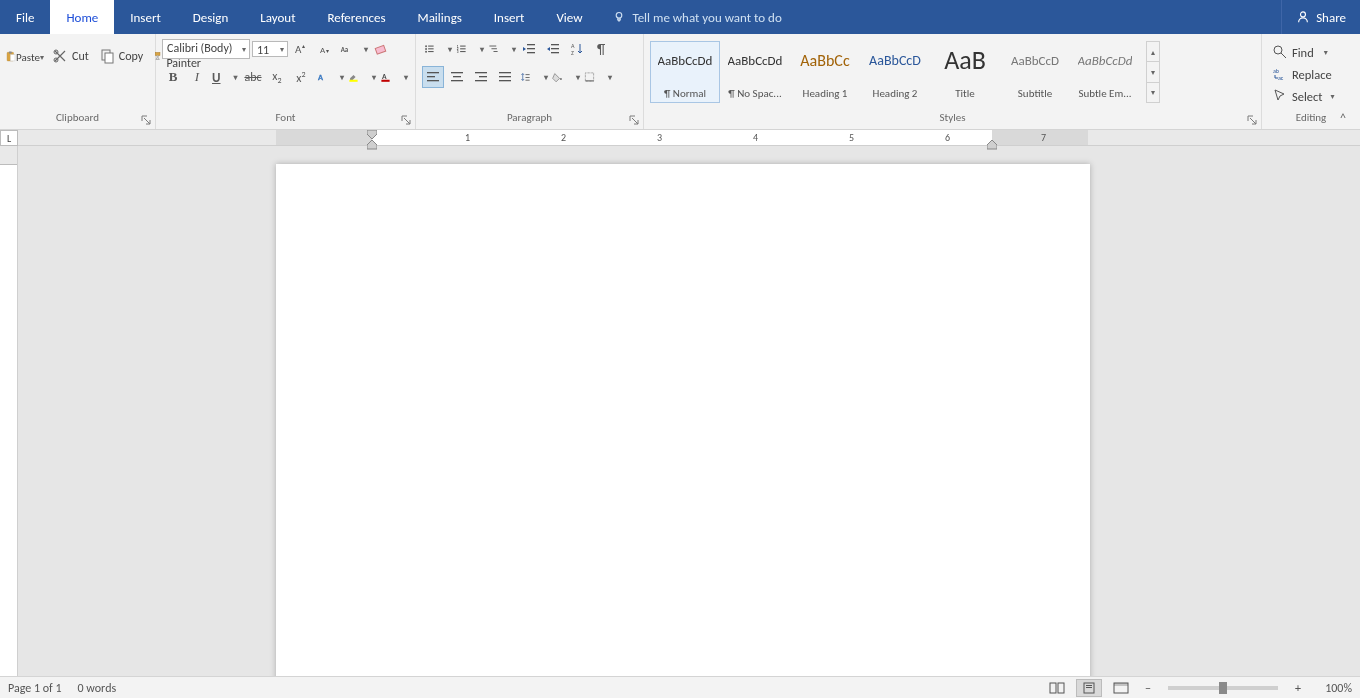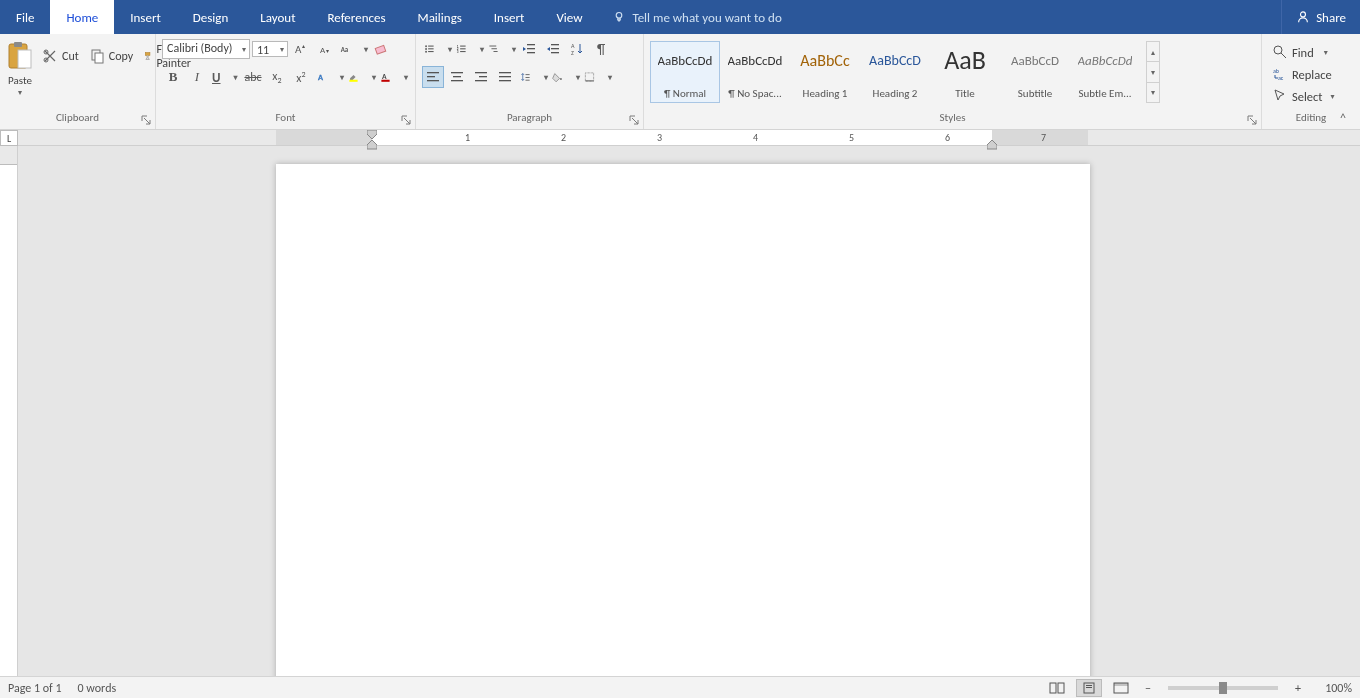--- a/index.html
+++ b/index.html
@@ -15,21 +15,21 @@
 .share { margin-left: auto; display: flex; align-items: center; gap: 6px; padding: 0 14px; background: #2b579a; font-size: 13px; cursor: pointer; border-left: 1px solid #3f66a8; }
 .share svg { width: 14px; height: 14px; }
 
 
 .ribbon { height: 96px; background: #f3f3f3; border-bottom: 1px solid #d4d4d4; display: flex; align-items: stretch; }
 .group { border-right: 1px solid #dcdcdc; display: flex; flex-direction: column; justify-content: space-between; padding: 4px 6px 0 6px; position: relative; }
 .group-body { flex: 1; display: flex; align-items: flex-start; gap: 4px; }
 .group-label { height: 18px; text-align: center; font-size: 11px; color: #6a6a6a; padding-bottom: 2px; }
 .launcher { position: absolute; right: 2px; bottom: 2px; width: 14px; height: 14px; color: #7a7a7a; cursor: pointer; display:flex;align-items:center;justify-content:center;}
 .collapse { position:absolute; right:6px; bottom:4px; width:14px;height:14px; cursor:pointer; color:#666;}
-.vbtn { display: flex; flex-direction: column; align-items: center; justify-content: flex-start; width: 38px; padding-top: 2px; cursor: pointer; font-size: 11px; color:#444;}
+.vbtn { display: flex; flex-direction: row; align-items: center; justify-content: flex-start; width: 38px; padding-top: 2px; cursor: pointer; font-size: 11px; color:#444;}
 .vbtn .caret { font-size: 8px; color: #666; }
 .mini-row { display: flex; align-items: center; gap: 2px; height: 22px; }
 .mini-btn { display: inline-flex; align-items: center; gap: 4px; padding: 2px 4px; font-size: 12px; color:#444; cursor: pointer; }
 .mini-btn svg, .ibtn svg { width: 16px; height: 16px; display:block; }
 .ibtn { width: 22px; height: 22px; display:inline-flex; align-items:center; justify-content:center; cursor:pointer; color:#5a5a5a; }
 .ibtn.dd { width: 30px; justify-content:flex-start; padding-left:2px; gap:12px;font-weight:bold; }
 .ibtn.active { background:#c9deee; border:1px solid #89b4d8; }
 .dd-caret { font-size:8px; color:#666; margin-left:1px; }
 .font-name { width: 88px; height: 20px; border: 1px solid #b9b9b9; background:#fff; font-size: 12px; padding: 1px 16px 1px 4px; position: relative; cursor:pointer;}
 .font-size { width: 36px; height: 16px; border: 1px solid #b9b9b9; background:#fff; font-size: 12px; padding: 1px 14px 1px 4px; position: relative; cursor:pointer;}

